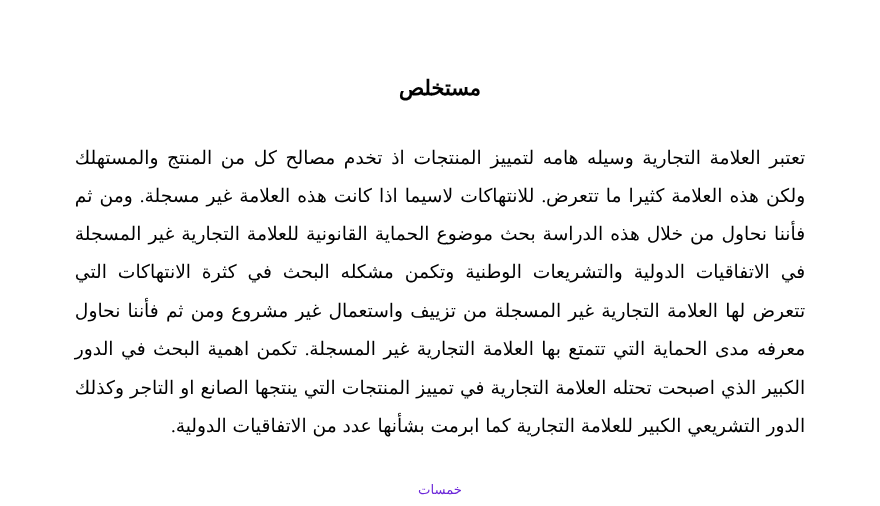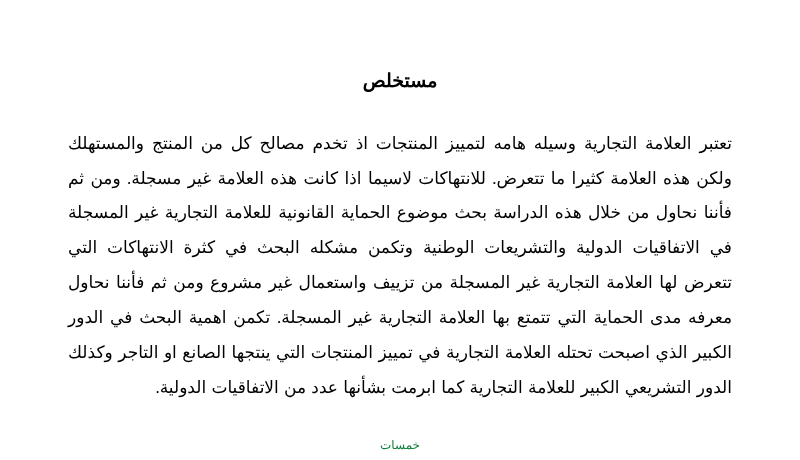--- a/index.html
+++ b/index.html
@@ -46,21 +46,21 @@
     text-align: justify;
     text-align-last: right;
   }
   .watermark {
     position: absolute;
     left: 50%;
     transform: translateX(-50%);
     bottom: 8px;
     font-family: "Liberation Sans", sans-serif;
     font-size: 12px;
-    color: #15803d;
+    color: #6d28d9;
     letter-spacing: 1px;
     direction: rtl;
     user-select: none;
   }
 </style>
 </head>
 <body>
 
 <div class="page">
   <div class="doc-title">مستخلص</div>

